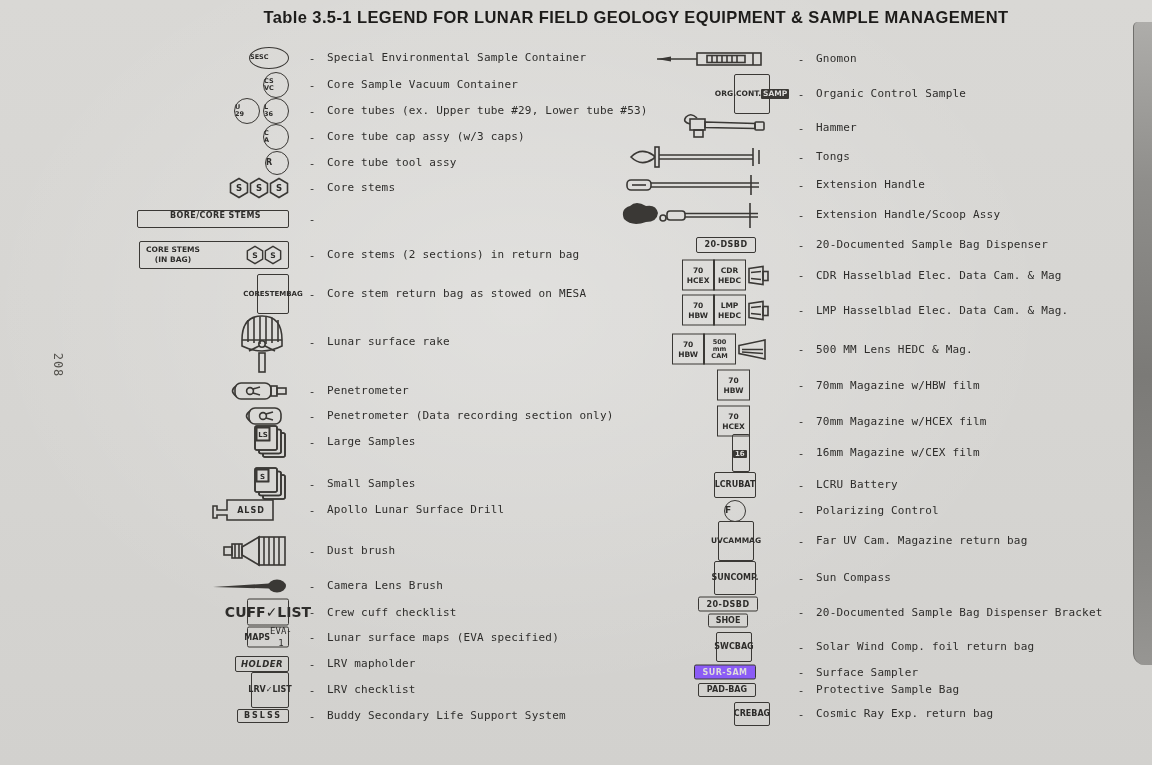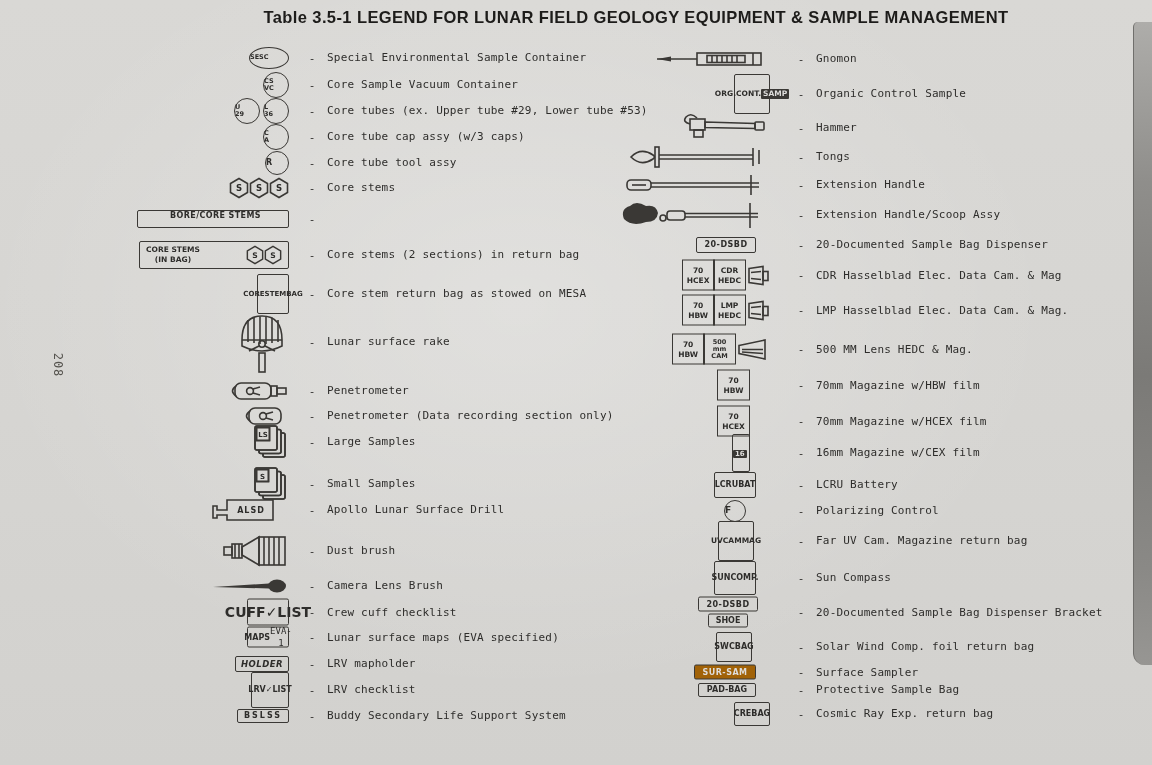--- a/index.html
+++ b/index.html
@@ -29,21 +29,21 @@
   .row.r{left:618px;width:534px;}
   .ic{display:flex;justify-content:flex-end;align-items:center;box-sizing:border-box;flex:0 0 auto;}
   .l .ic{width:172px;padding-right:8px;}
   .r .ic{width:168px;padding-right:16px;}
   .dash{width:30px;text-align:center;font:11px "DejaVu Sans Mono",monospace;color:#2e2d2b;flex:0 0 auto;}
   .lbl{font:11px/1.2 "DejaVu Sans Mono",monospace;color:#2e2d2b;letter-spacing:.2px;white-space:nowrap;}
   .c{border:1.6px solid #3a3835;border-radius:50%;display:flex;flex-direction:column;align-items:flex-start;justify-content:center;
      color:#2e2d2b;font:bold 6.5px/1.1 "DejaVu Sans",sans-serif;box-sizing:border-box;flex:0 0 auto;text-align:center;}
   .b{border:1.6px solid #3a3835;border-radius:2px;display:flex;flex-direction:row;align-items:center;justify-content:center;
      color:#2e2d2b;font:bold 7.5px/1.25 "DejaVu Sans",sans-serif;text-align:center;box-sizing:border-box;flex:0 0 auto;}
-  .b.dark{background:#a16207;color:#dedddb;}
+  .b.dark{background:#8b5cf6;color:#dedddb;}
   .duo{display:flex;align-items:center;flex:0 0 auto;}
   .cell{width:33px;height:31px;border:1.6px solid #3a3835;display:flex;flex-direction:column;align-items:center;justify-content:center;
      font:bold 7.5px/1.3 "DejaVu Sans",sans-serif;color:#2e2d2b;box-sizing:border-box;}
   .cell+.cell{margin-left:-1.6px;}
   svg.ink{stroke:#3a3835;fill:none;stroke-width:1.6;flex:0 0 auto;}
   svg.ink text{fill:#2e2d2b;stroke:none;font-family:"DejaVu Sans",sans-serif;font-weight:bold;}
   svg.ink .fill{fill:#3a3835;stroke:none;}
   svg.ink .paper{fill:#d8d7d4;}
   .stackcol{display:flex;flex-direction:column;align-items:center;gap:2px;flex:0 0 auto;}
   .chip{background:#3a3835;color:#dedddb;padding:0 2px;border-radius:1px;}

